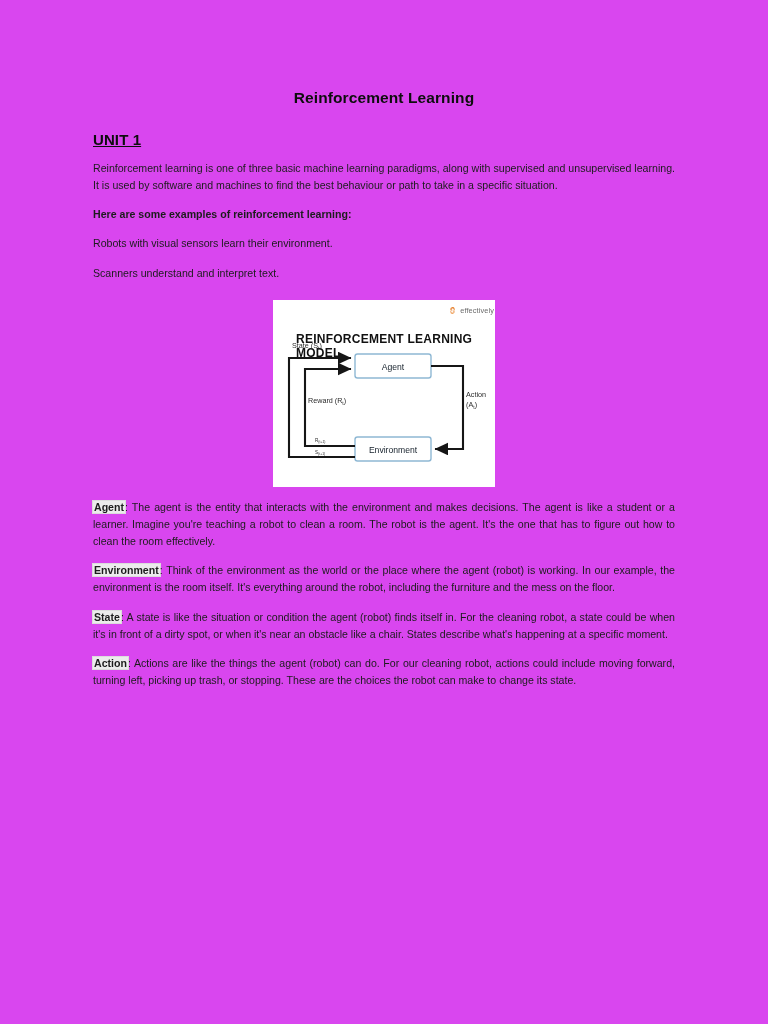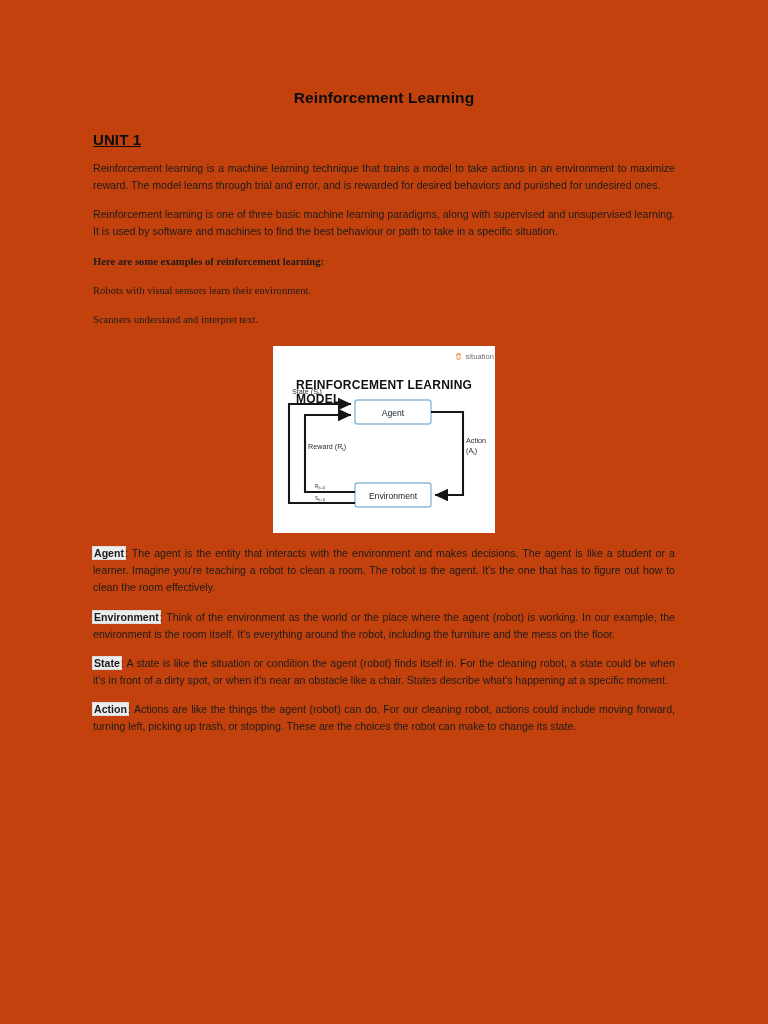--- a/index.html
+++ b/index.html
@@ -14,21 +14,21 @@
     overflow: hidden;
     font-family: "Liberation Sans", sans-serif;
     color: #1a1a1a;
     -webkit-font-smoothing: antialiased;
   }
 
   .page {
     position: relative;
     width: 768px;
     height: 1024px;
-    background: #c2410c;
+    background: #d946ef;
     box-sizing: border-box;
     padding: 0 93px 0 93px;
   }
 
   
   .doc-title {
     text-align: center;
     font-size: 15.5px;
     font-weight: bold;
     letter-spacing: 0.1px;
@@ -57,21 +57,20 @@
     line-height: 1.62;
     text-align: justify;
     text-justify: inter-word;
     margin: 0;
     padding-top: 12px;
     color: #1c1c1c;
   }
 
   .para.no-justify {
     text-align: left;
-    font-family: Liberation Serif, serif;
   }
 
   .bold-lead {
     font-weight: bold;
   }
 
   
   .term {
     font-weight: bold;
     background: #ececec;
@@ -147,39 +146,38 @@
 </style>
 </head>
 <body>
 
 <div class="page">
 
   <h1 class="doc-title">Reinforcement Learning</h1>
 
   <h2 class="h1">UNIT 1</h2>
 
-  <p class="para">Reinforcement learning is a machine learning technique that trains a model to take actions in an environment to maximize reward. The model learns through trial and error, and is rewarded for desired behaviors and punished for undesired ones.</p>
 
   <p class="para">Reinforcement learning is one of three basic machine learning paradigms, along with supervised and unsupervised learning. It is used by software and machines to find the best behaviour or path to take in a specific situation.</p>
 
   <p class="para no-justify bold-lead">Here are some examples of reinforcement learning:</p>
 
   <p class="para no-justify">Robots with visual sensors learn their environment.</p>
 
   <p class="para no-justify">Scanners understand and interpret text.</p>
 
 
   <div class="figure">
 
     <div class="fig-logo">
       <svg class="logo-mark" viewBox="0 0 24 24">
         <path d="M15.5 3.2c-3.6-1.1-7.6 0.5-9 3.6-1.1 2.4 0.1 4.6 2.6 5.2 1.4 0.35 2.2-0.1 2.4-0.9 0.2-0.8-0.3-1.4-1.4-1.7-0.9-0.25-1.3-0.8-1.05-1.5 0.4-1.1 2.1-1.7 3.8-1.2 2.1 0.6 3 2.4 2.3 4.3l2.4 0.75c1.1-3.2-0.4-7.2-2.05-8.55z" fill="#e8883a"></path>
         <path d="M8.5 20.8c3.6 1.1 7.6-0.5 9-3.6 1.1-2.4-0.1-4.6-2.6-5.2-1.4-0.35-2.2 0.1-2.4 0.9-0.2 0.8 0.3 1.4 1.4 1.7 0.9 0.25 1.3 0.8 1.05 1.5-0.4 1.1-2.1 1.7-3.8 1.2-2.1-0.6-3-2.4-2.3-4.3l-2.4-0.75c-1.1 3.2 0.4 7.2 2.05 8.55z" fill="#f0a96b"></path>
       </svg>
-      <span class="logo-text">situation</span>
+      <span class="logo-text">effectively</span>
     </div>
 
     <div class="fig-title">REINFORCEMENT LEARNING MODEL</div>
 
     <svg class="fig-svg" viewBox="0 0 222 187">
       <defs>
         <marker id="ah" markerWidth="7" markerHeight="7" refX="6.2" refY="3" orient="auto">
           <path d="M0,0 L6.4,3 L0,6 z" fill="#161616"></path>
         </marker>
       </defs>

